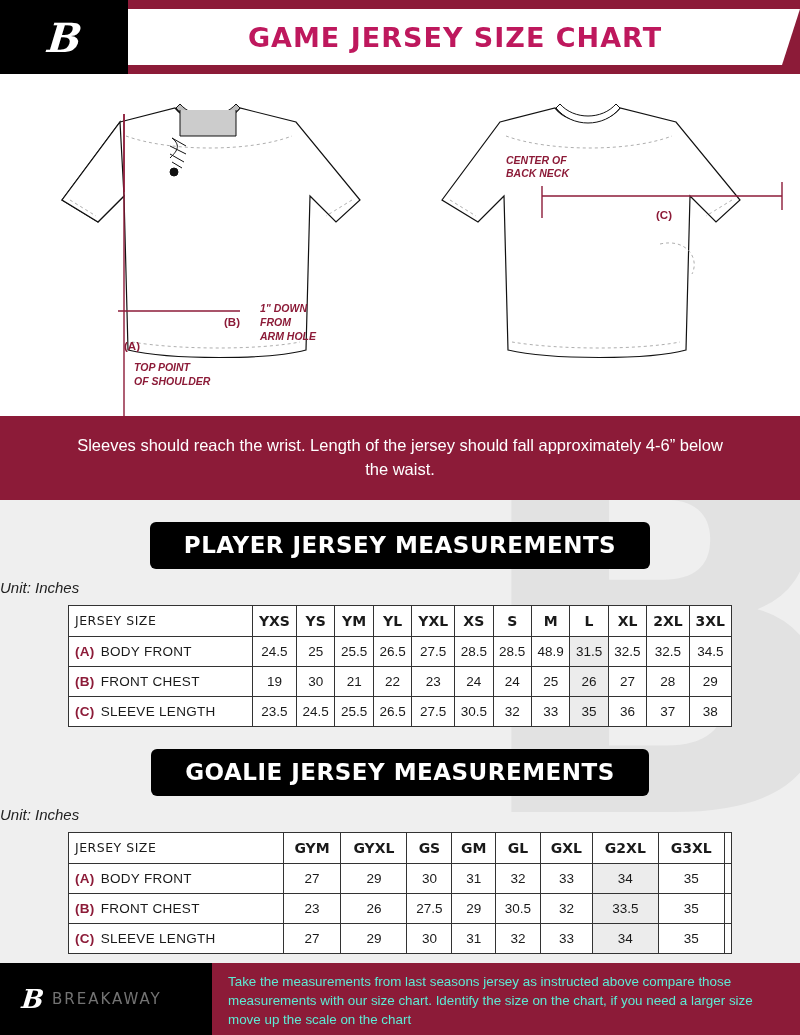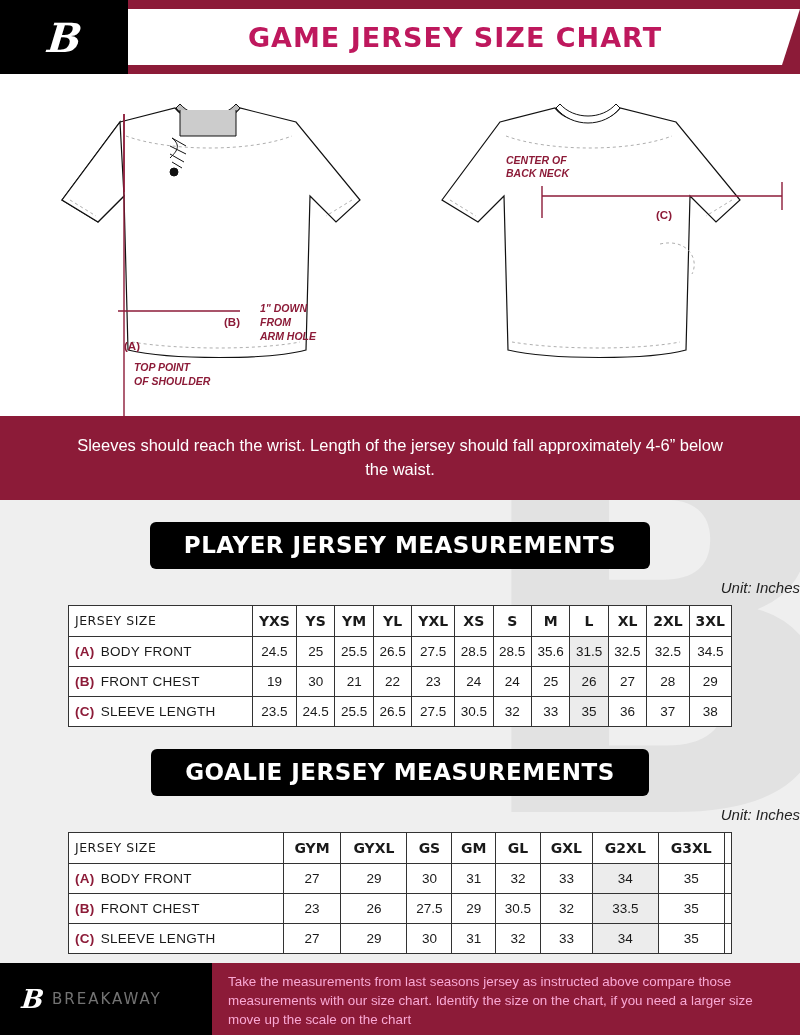--- a/index.html
+++ b/index.html
@@ -116,21 +116,21 @@
     font-size:23px;
     font-weight:bold;
     letter-spacing:0.5px;
     font-family:"DejaVu Sans", sans-serif;
     padding:10px 34px 11px 34px;
     border-radius:6px;
   }
   .unit {
     position:relative;
     z-index:2;
-    text-align:right;
+    text-align:left;
     font-style:italic;
     font-size:15px;
     color:#222;
     margin-bottom:9px;
   }
 
   
   .tbl-wrap { position:relative; z-index:2; padding:0 68px; }
   table {
     width:100%;
@@ -182,21 +182,21 @@
     color:#fff; font-size:26px; font-weight:bold; font-style:italic;
     font-family:"DejaVu Serif", serif; letter-spacing:-2px; transform:skewX(-6deg);
   }
   .footer-left .fname {
     color:#737373; font-size:15px; letter-spacing:2px;
     font-family:"DejaVu Sans", sans-serif;
   }
   .footer-right {
     flex:1;
     background:#8c1b38;
-    color:#f9a8d4;
+    color:#5eead4;
     font-size:13.4px;
     line-height:1.42;
     padding:9px 14px 4px 16px;
   }
 </style>
 </head>
 <body>
 
 <div class="watermark">B</div>
 
@@ -308,21 +308,21 @@
     <tbody>
       <tr>
         <td class="rowlabel"><span class="tag">(A)</span><span>BODY FRONT</span></td>
         <td>24.5</td>
         <td>25</td>
         <td>25.5</td>
         <td>26.5</td>
         <td>27.5</td>
         <td>28.5</td>
         <td>28.5</td>
-        <td>35.6</td>
+        <td>48.9</td>
         <td class="hl">31.5</td>
         <td>32.5</td>
         <td>32.5</td>
         <td>34.5</td>
       </tr>
       <tr>
         <td class="rowlabel"><span class="tag">(B)</span><span>FRONT CHEST</span></td>
         <td>19</td>
         <td>30</td>
         <td>21</td>

